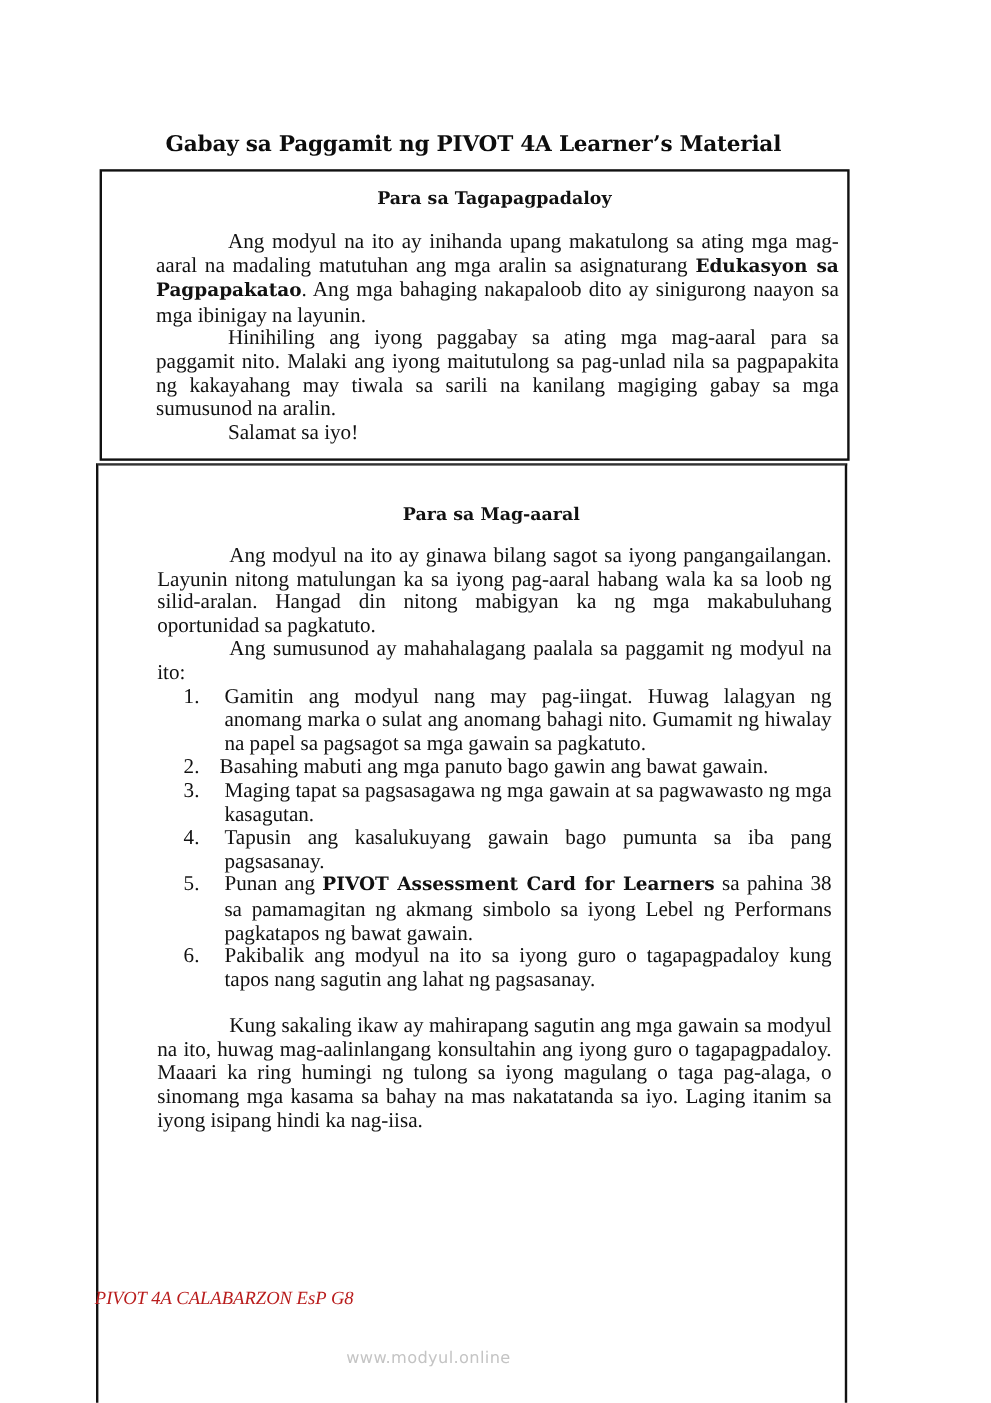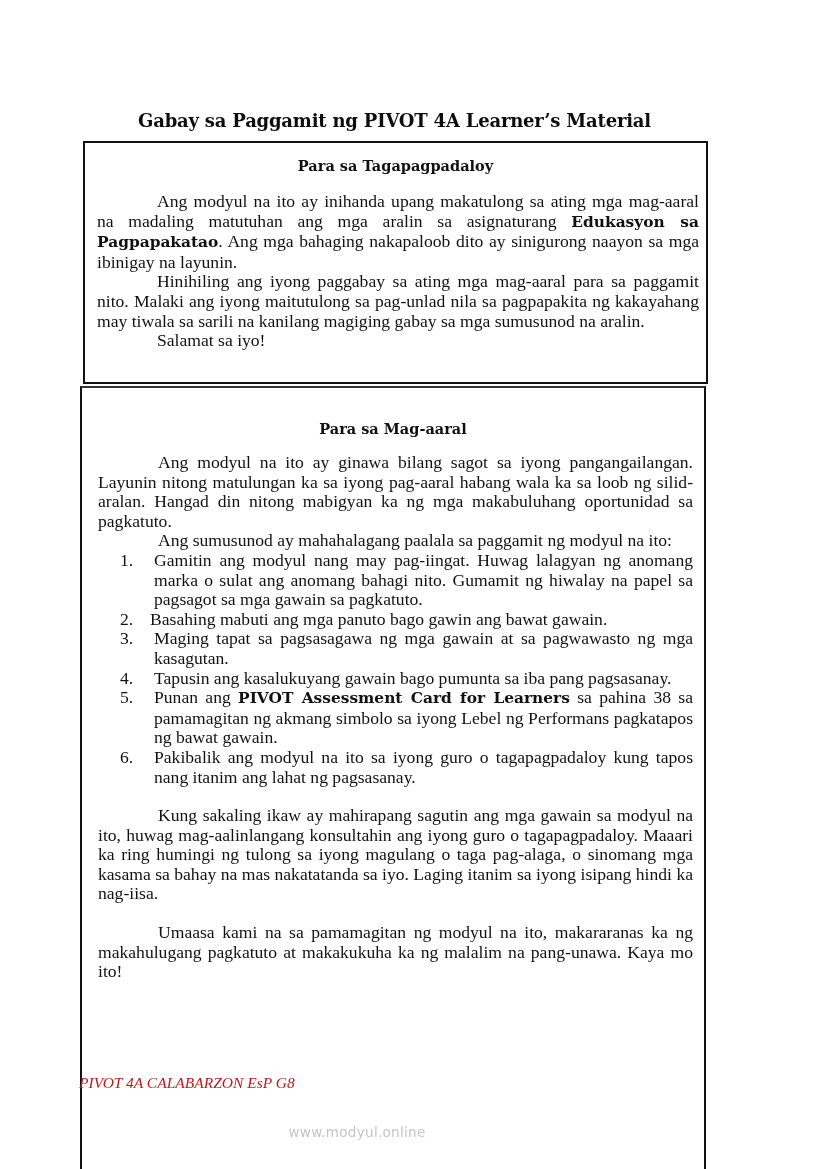--- a/index.html
+++ b/index.html
@@ -10,20 +10,21 @@
     }
     .page-title {
       position: absolute; left: 138px; top: 110px; width: 560px;
       font-family: "DejaVu Serif", serif; font-weight: bold;
       font-size: 18px; letter-spacing: -0.2px; white-space: nowrap;
       color: #0d0d0d;
     }
     .box {
       position: absolute; border: 2px solid #111111; box-sizing: border-box;
       background: #fff;
+      padding-left: 33px;
     }
     .box1 { left: 83px; top: 141px; width: 625px; height: 243px; }
     .box2 { left: 80px; top: 386px; width: 626px; height: 812px;
             border-top-color: #333; }
     .box-heading {
       text-align: center; font-weight: bold; font-size: 14.5px;
       font-family: "DejaVu Serif", serif;
     }
     .box1 .box-heading { margin-top: 14px; }
     .box2 .box-heading { margin-top: 32px; }
@@ -69,23 +70,22 @@
   <div class="box-heading">Para sa Mag-aaral</div>
   <div class="content">
     <p class="para">Ang modyul na ito ay ginawa bilang sagot sa iyong pangangailangan. Layunin nitong matulungan ka sa iyong pag-aaral habang wala ka sa loob ng silid-aralan. Hangad din nitong mabigyan ka ng mga makabuluhang oportunidad sa pagkatuto.</p>
     <p class="para">Ang sumusunod ay mahahalagang paalala sa paggamit ng modyul na ito:</p>
     <ol class="rules">
       <li><span class="num">1.</span><span>Gamitin ang modyul nang may pag-iingat. Huwag lalagyan ng anomang marka o sulat ang anomang bahagi nito. Gumamit ng hiwalay na papel sa pagsagot sa mga gawain sa pagkatuto.</span></li>
       <li style="padding-left:52px"><span class="num">2.</span><span>Basahing mabuti ang mga panuto bago gawin ang bawat gawain.</span></li>
       <li><span class="num">3.</span><span>Maging tapat sa pagsasagawa ng mga gawain at sa pagwawasto ng mga kasagutan.</span></li>
       <li><span class="num">4.</span><span>Tapusin ang kasalukuyang gawain bago pumunta sa iba pang pagsasanay.</span></li>
       <li><span class="num">5.</span><span>Punan ang </span><b>PIVOT Assessment Card for Learners</b><span> sa pahina 38 sa pamamagitan ng akmang simbolo sa iyong Lebel ng Performans pagkatapos ng bawat gawain.</span></li>
-      <li><span class="num">6.</span><span>Pakibalik ang modyul na ito sa iyong guro o tagapagpadaloy kung tapos nang itanim ang lahat ng pagsasanay.</span></li>
+      <li><span class="num">6.</span><span>Pakibalik ang modyul na ito sa iyong guro o tagapagpadaloy kung tapos nang sagutin ang lahat ng pagsasanay.</span></li>
     </ol>
     <div class="gap"></div>
     <p class="para">Kung sakaling ikaw ay mahirapang sagutin ang mga gawain sa modyul na ito, huwag mag-aalinlangang konsultahin ang iyong guro o tagapagpadaloy. Maaari ka ring humingi ng tulong sa iyong magulang o taga pag-alaga, o sinomang mga kasama sa bahay na mas nakatatanda sa iyo. Laging itanim sa iyong isipang hindi ka nag-iisa.</p>
     <div class="gap"></div>
-    <p class="para">Umaasa kami na sa pamamagitan ng modyul na ito, makararanas ka ng makahulugang pagkatuto at makakukuha ka ng malalim na pang-unawa. Kaya mo ito!</p>
   </div>
 </div>
 
 <div class="footer-label">PIVOT 4A CALABARZON EsP G8</div>
 <div class="watermark">www.modyul.online</div>
 
 </body></html>

